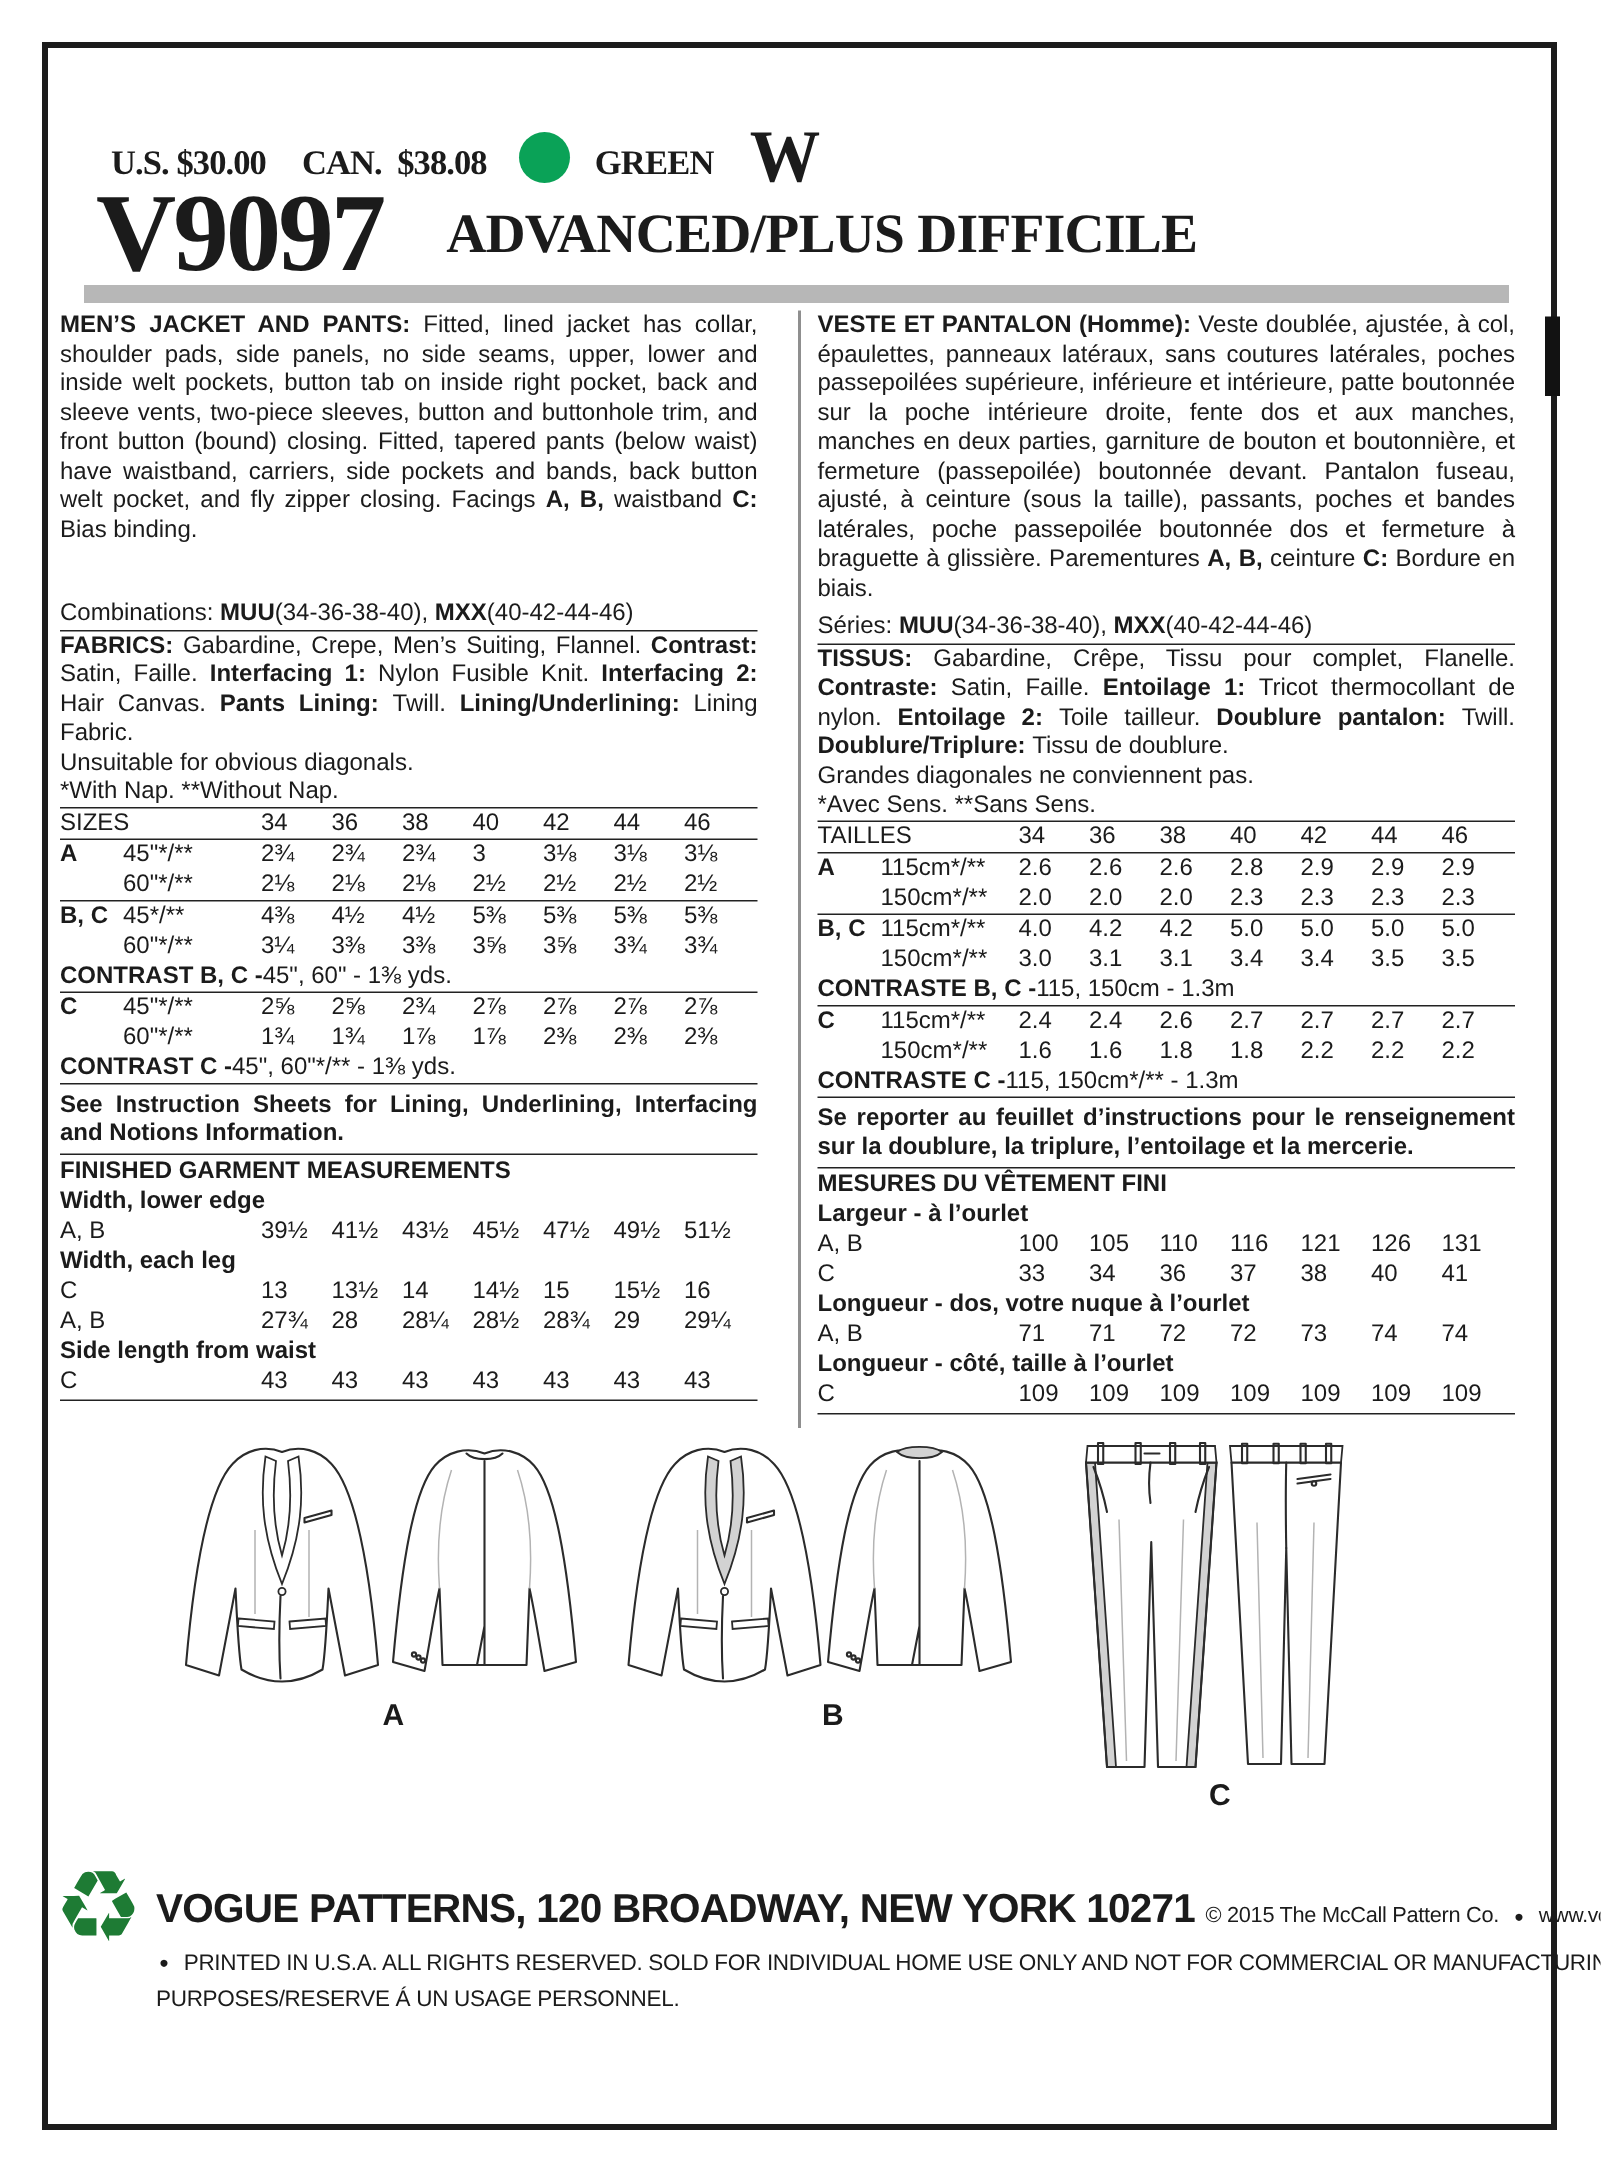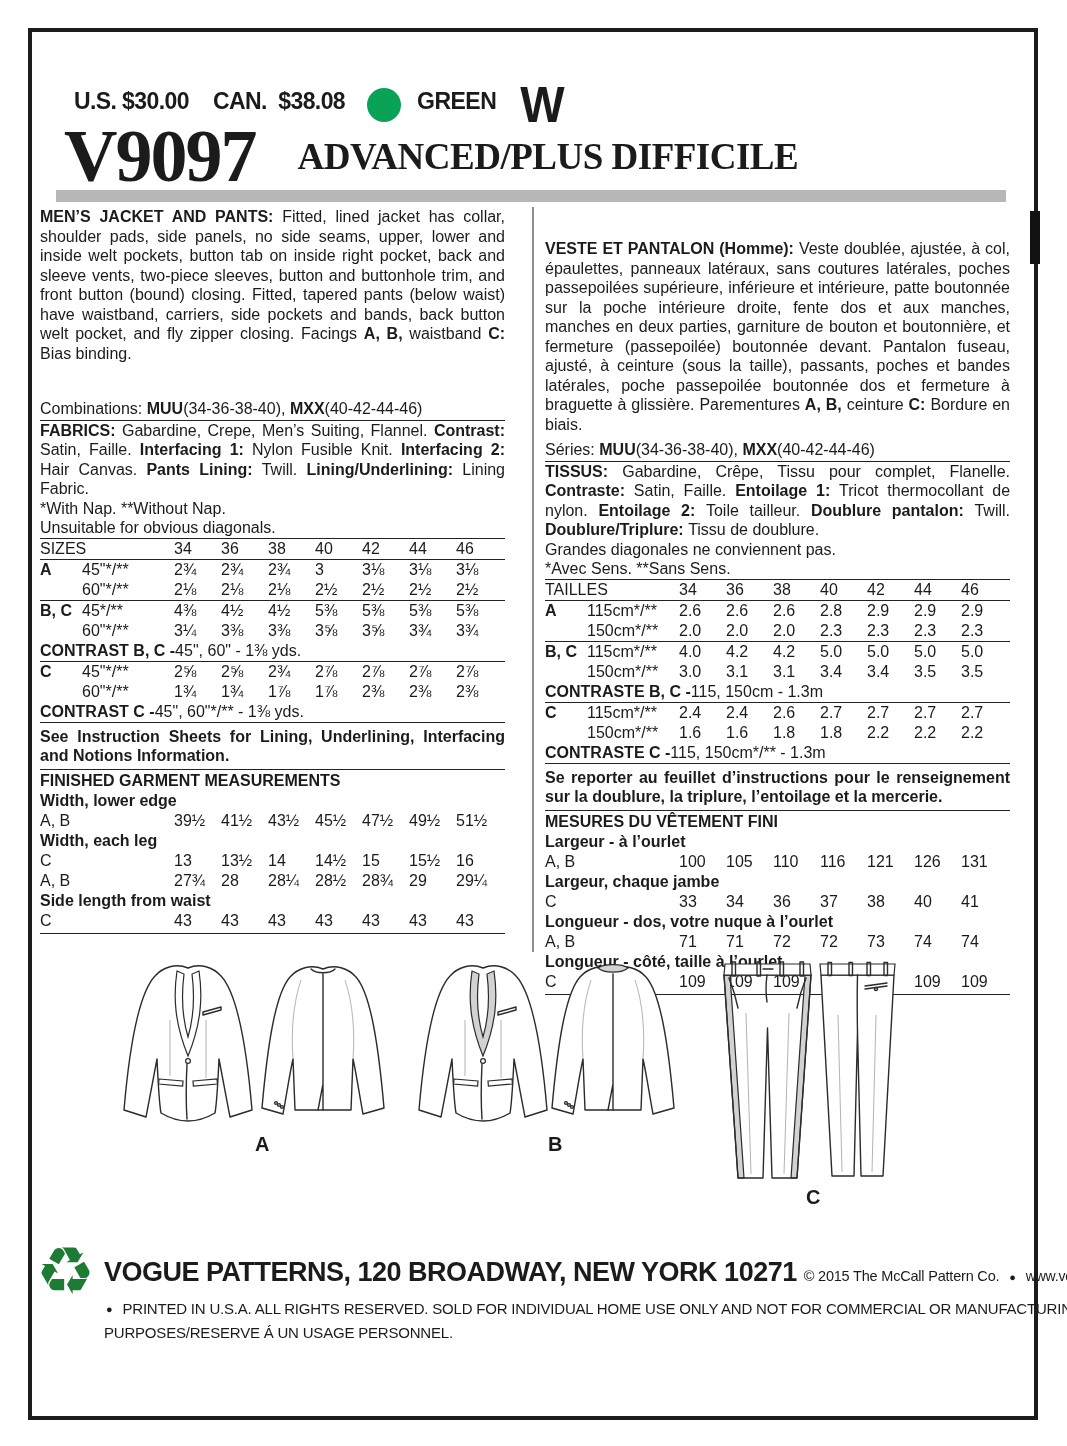--- a/index.html
+++ b/index.html
@@ -6,35 +6,35 @@
   body{
     width:1067px;height:1446px;position:relative;overflow:hidden;
     font-family:"Liberation Sans","DejaVu Sans",sans-serif;
     color:#1b1b1b;
     -webkit-font-smoothing:antialiased;
   }
   .frame{position:absolute;left:28px;top:28px;width:1002px;height:1384px;border:4px solid #1c1c1c;background:#fff;}
   .regmark{position:absolute;left:1030px;top:211px;width:10px;height:53px;background:#121212;}
 
   
-  .price-row{position:absolute;left:74px;top:88px;display:flex;align-items:flex-start;}
+  .price-row{position:absolute;left:74px;top:88px;display:flex;align-items:flex-end;font-family:Liberation Serif, serif;}
   .price{font-weight:bold;font-size:23px;letter-spacing:-0.6px;white-space:pre;}
   .price.can{margin-left:24px;}
   .dot{width:34px;height:34px;border-radius:50%;margin-left:22px;}
   .color-label{font-weight:bold;font-size:23px;letter-spacing:-0.5px;margin-left:16px;}
   .brand-w{font-weight:bold;font-size:47px;letter-spacing:-3px;margin-left:24px;line-height:34px;transform:scaleY(1.05);}
   .pattern-row{position:absolute;left:64px;top:120px;display:flex;align-items:center;}
   .pattern-number{font-family:"Liberation Serif","DejaVu Serif",serif;font-weight:bold;font-size:74px;letter-spacing:-2px;line-height:72px;}
   .difficulty{font-family:"Liberation Serif","DejaVu Serif",serif;font-weight:bold;font-size:37px;letter-spacing:-0.5px;margin-left:42px;}
   .gray-bar{position:absolute;left:56px;top:190px;width:950px;height:12px;background:#b7b7b7;}
 
   
   .col{position:absolute;top:207px;width:465px;font-size:16px;line-height:19.5px;}
   .col-left{left:40px;}
-  .col-right{left:545px;margin-top:32px;}
+  .col-right{left:545px;}
   .col-divider{position:absolute;left:532px;top:207px;width:1.5px;height:745px;background:#8f8f8f;}
   .para{text-align:justify;margin:0;}
   .lead-line{margin-top:36px;border-bottom:1.5px solid #222;padding-bottom:1px;}
   .col-right .lead-line{margin-top:6px;}
 
   
   .trow{display:flex;line-height:20px;white-space:nowrap;}
   .thead{border-top:1.5px solid #222;border-bottom:1.5px solid #222;}
   .rule{border-top:1.5px solid #222;}
   .rule-below{border-bottom:1.5px solid #222;}
@@ -89,22 +89,22 @@
 <div class="pattern-row">
   <span class="pattern-number">V9097</span>
   <span class="difficulty">ADVANCED/PLUS DIFFICILE</span>
 </div>
 <div class="gray-bar"></div>
 
 <div class="col col-left">
   <p class="para"><b>MEN’S JACKET AND PANTS: </b>Fitted, lined jacket has collar, shoulder pads, side panels, no side seams, upper, lower and inside welt pockets, button tab on inside right pocket, back and sleeve vents, two-piece sleeves, button and buttonhole trim, and front button (bound) closing. Fitted, tapered pants (below waist) have waistband, carriers, side pockets and bands, back button welt pocket, and fly zipper closing. Facings <b>A, B,</b> waistband <b>C:</b> Bias binding.</p>
   <div class="lead-line">Combinations: <b>MUU</b>(34-36-38-40), <b>MXX</b>(40-42-44-46)</div>
   <p class="para"><b>FABRICS: </b>Gabardine, Crepe, Men’s Suiting, Flannel. <b>Contrast: </b>Satin, Faille. <b>Interfacing 1: </b>Nylon Fusible Knit. <b>Interfacing 2: </b>Hair Canvas. <b>Pants Lining: </b>Twill. <b>Lining/Underlining: </b>Lining Fabric.</p>
+  <div>Unsuitable for obvious diagonals.</div>
   <div>*With Nap. **Without Nap.</div>
-  <div>Unsuitable for obvious diagonals.</div>
   <div class="ytable">
       <div class="trow thead">
         <span class="c-head">SIZES</span>
         <span class="c-val">34</span>
         <span class="c-val">36</span>
         <span class="c-val">38</span>
         <span class="c-val">40</span>
         <span class="c-val">42</span>
         <span class="c-val">44</span>
         <span class="c-val">46</span>
@@ -325,21 +325,20 @@
         <div class="trow">
           <span class="c-mview">A, B</span>
           <span class="c-val">100</span>
           <span class="c-val">105</span>
           <span class="c-val">110</span>
           <span class="c-val">116</span>
           <span class="c-val">121</span>
           <span class="c-val">126</span>
           <span class="c-val">131</span>
         </div>
-        <div class="trow mlabel">Largeur, chaque jambe</div>
         <div class="trow">
           <span class="c-mview">C</span>
           <span class="c-val">33</span>
           <span class="c-val">34</span>
           <span class="c-val">36</span>
           <span class="c-val">37</span>
           <span class="c-val">38</span>
           <span class="c-val">40</span>
           <span class="c-val">41</span>
         </div>

